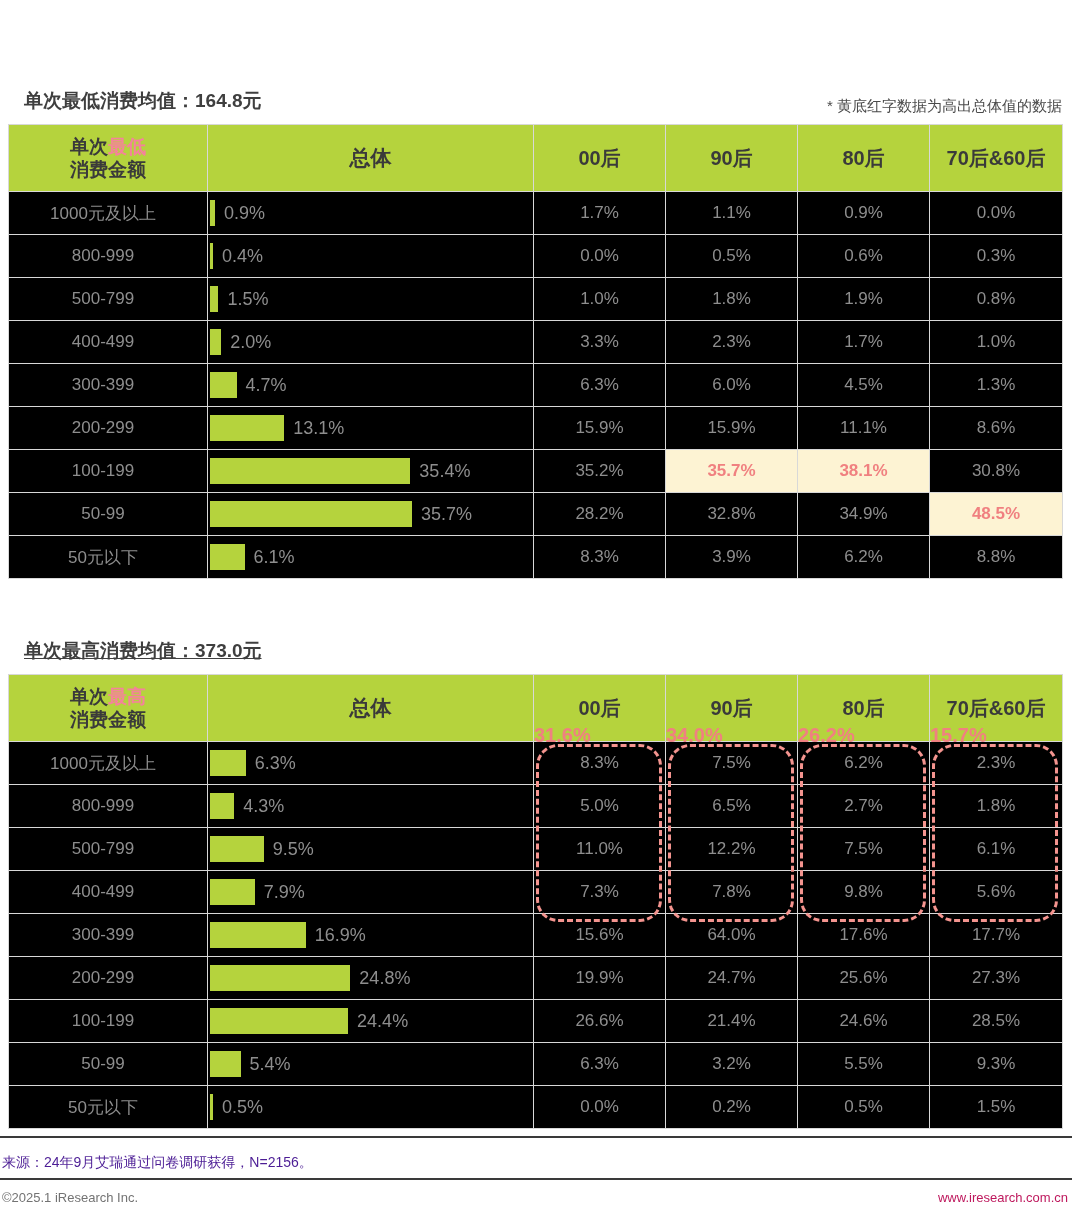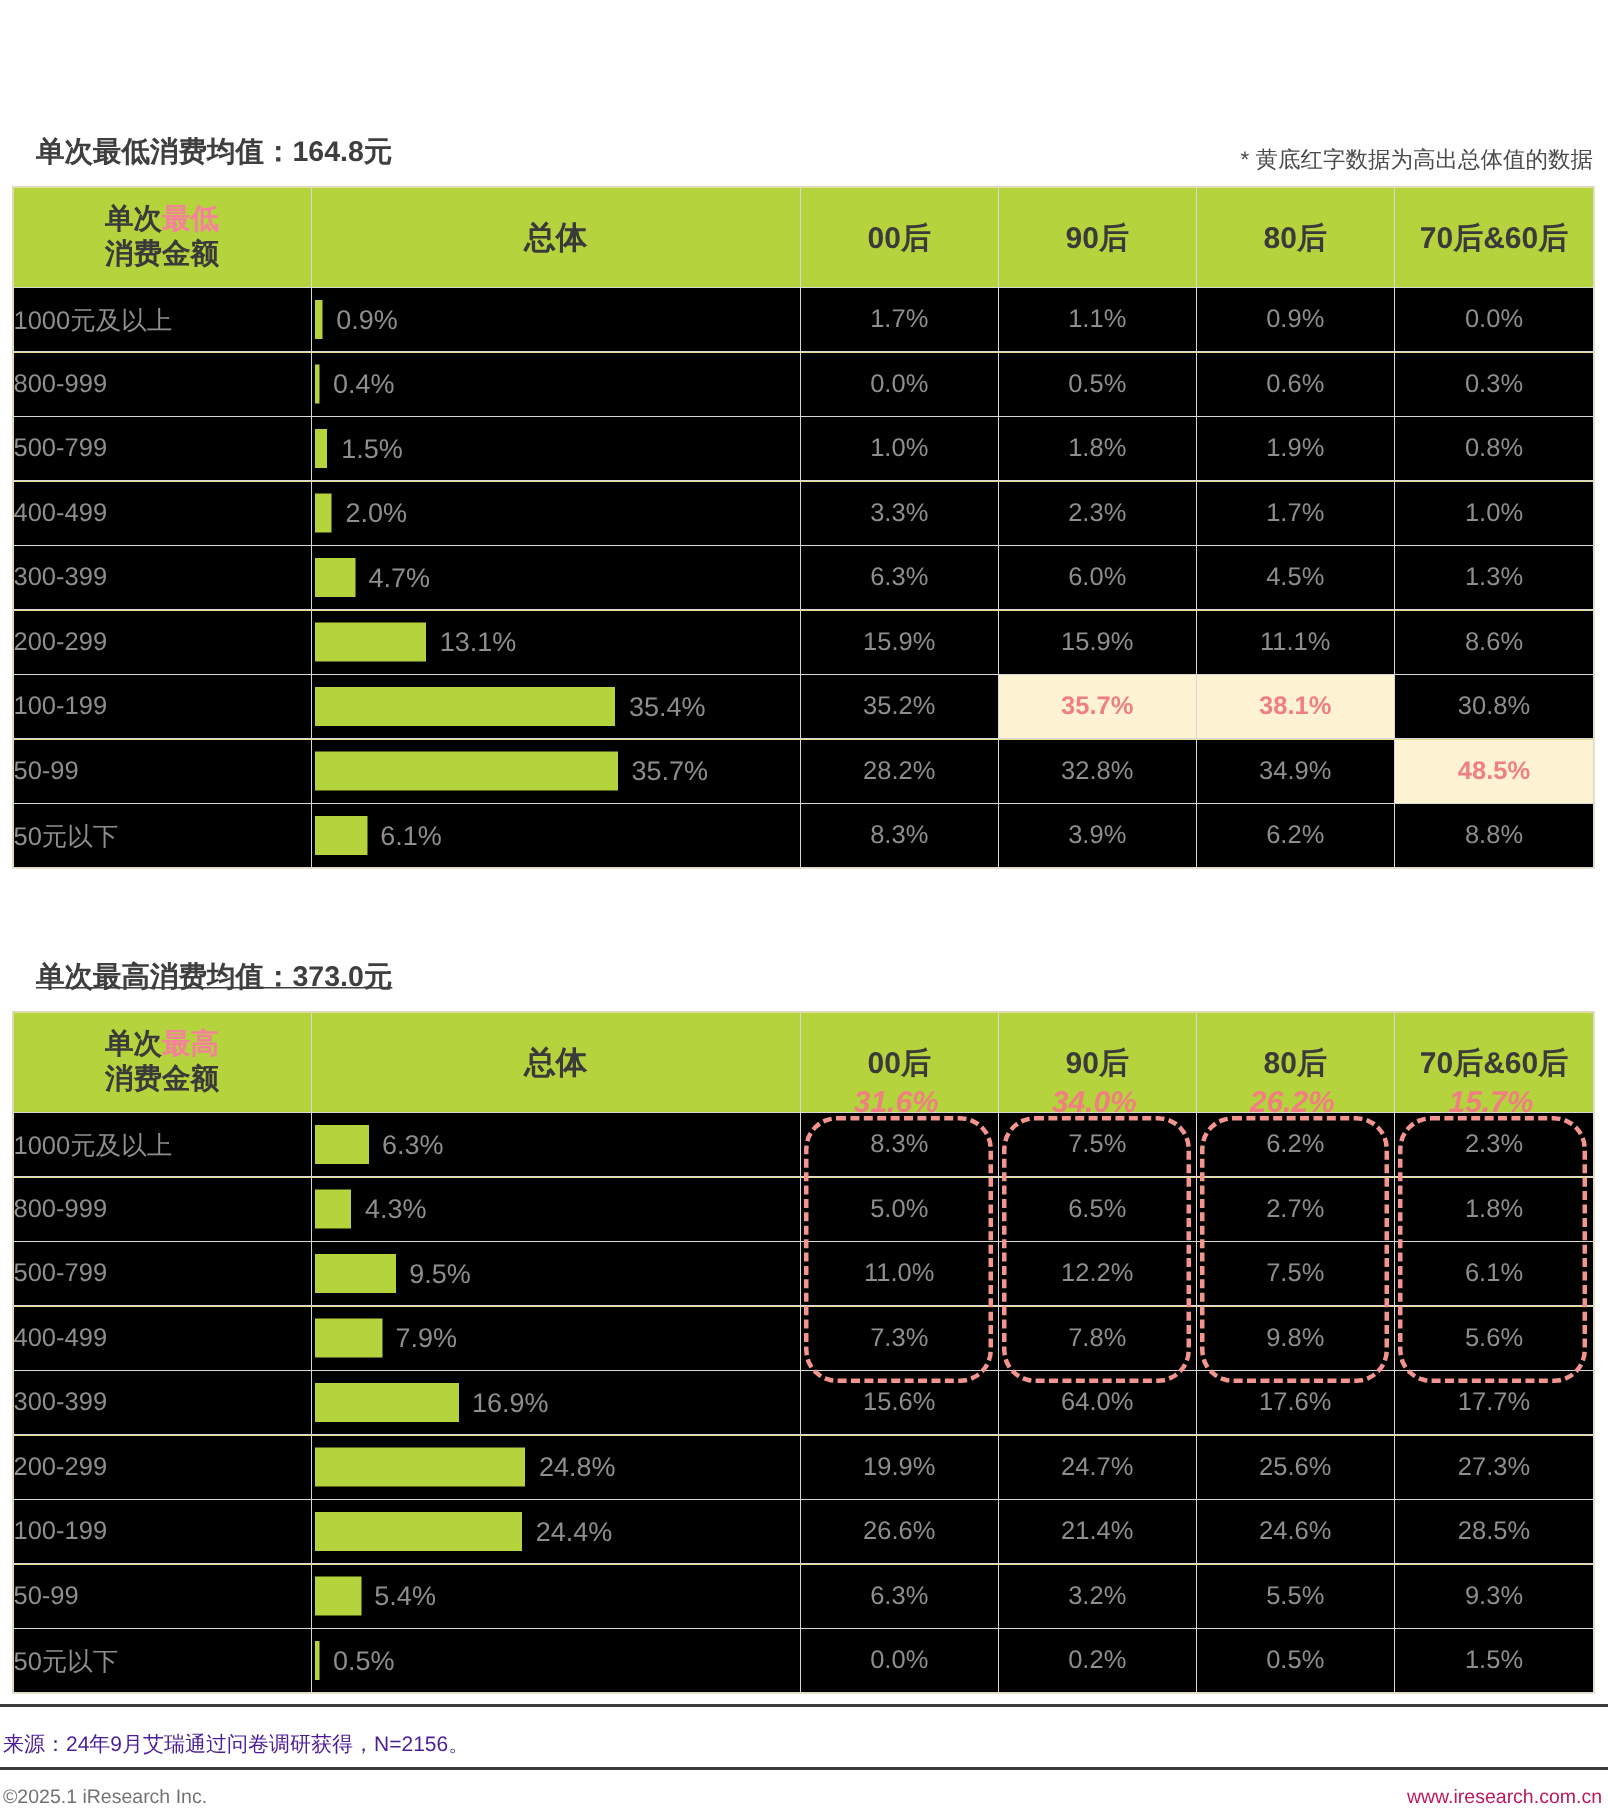--- a/index.html
+++ b/index.html
@@ -32,21 +32,21 @@
     position:absolute;right:10px;top:97px;
     font-size:15px;color:#4a4a4a;white-space:nowrap;
   }
 
   
   .tbl{
     position:absolute;
     left:8px;width:1054px;
     border-collapse:collapse;
     table-layout:fixed;
-    background:#fde047;
+    background:#c2410c;
   }
   .tbl td,.tbl th{
     border:1px solid #d8d8d8;
     padding:0;
     margin:0;
   }
   .tbl thead th{
     background:#b5d33d;
     color:#3a3a3a;
     font-size:20px;font-weight:bold;
@@ -57,40 +57,39 @@
   }
   .tbl thead th.hcat{
     font-size:19px;line-height:1.22;
   }
   .hcat .pink{color:#f5829b;}
   .tbl thead th.htotal{font-size:21px;}
 
   
   .hdr-pct{
     position:absolute;left:0;right:4px;bottom:-6px;
-    text-align:center;
+    text-align:left;
     font-size:20px;font-weight:bold;
     color:#f08080;
     pointer-events:none;
-    font-style:italic;
   }
 
   .tbl tbody td{
     height:42px;
     background:#000000;
     color:#8e8e8e;
     font-size:17px;
     text-align:center;
     vertical-align:middle;
     position:relative;
   }
   .tbl tbody td.cat{
     color:#8e8e8e;
     font-size:17px;
-    text-align:left;
+    text-align:center;
     padding-right:10px;
     white-space:nowrap;
   }
   .tbl tbody td.hl{
     background:#fdf3d3;
     color:#f08080;
     font-weight:bold;
   }
 
   

